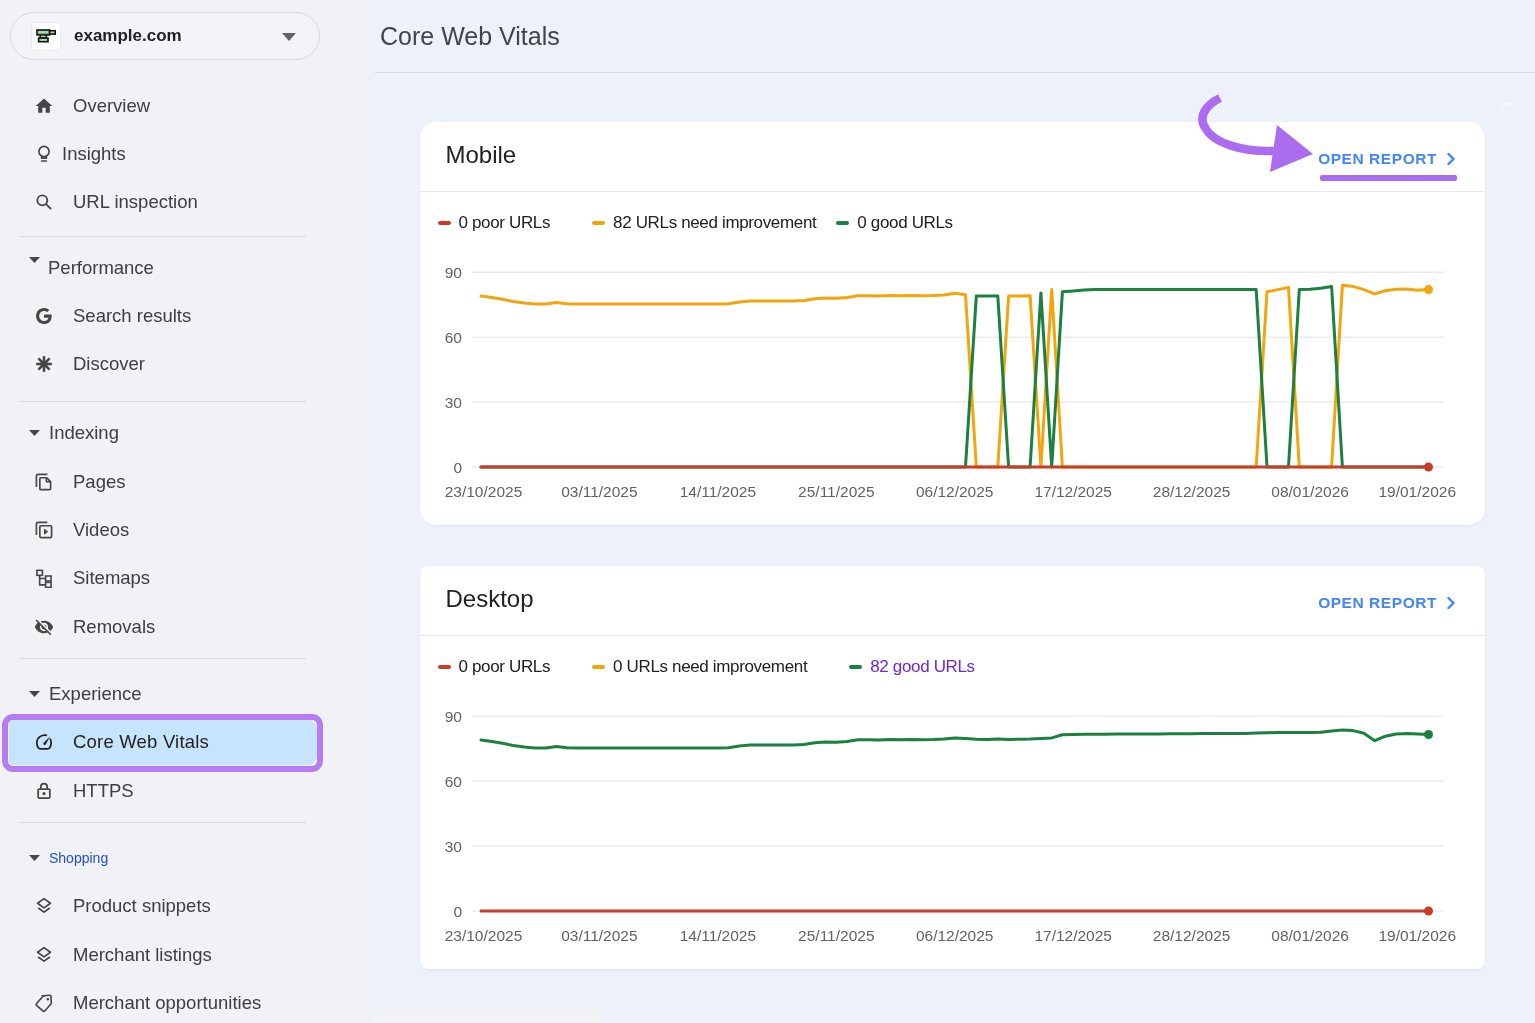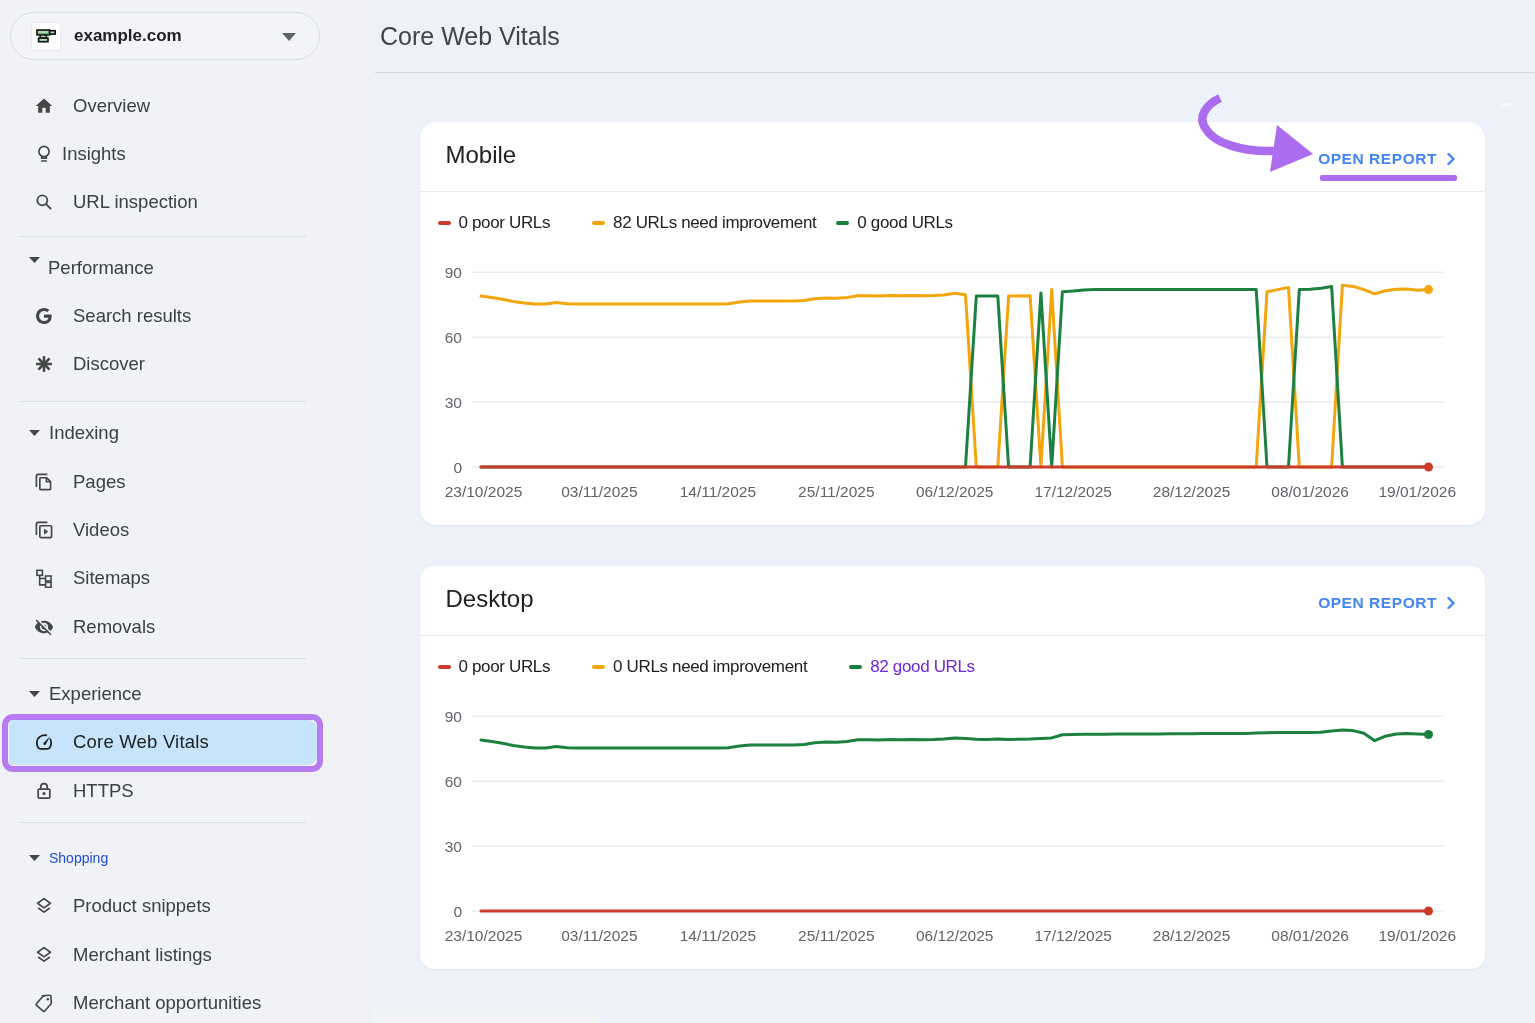--- a/index.html
+++ b/index.html
@@ -259,21 +259,21 @@
       <text x="771.6" y="374.5" font-size="15.5" fill="#5f6368" text-anchor="middle" font-family="Liberation Sans, sans-serif">28/12/2025</text>
       <text x="890.1" y="374.5" font-size="15.5" fill="#5f6368" text-anchor="middle" font-family="Liberation Sans, sans-serif">08/01/2026</text>
       <text x="1036.0" y="374.5" font-size="15.5" fill="#5f6368" text-anchor="end" font-family="Liberation Sans, sans-serif">19/01/2026</text>
       <polyline points="61.0,174.1 71.8,175.6 82.5,177.3 93.3,179.5 104.1,181.0 114.8,181.9 125.6,181.9 136.4,180.6 147.1,181.7 157.9,182.1 168.7,181.9 179.4,181.9 190.2,182.1 201.0,181.9 211.7,181.9 222.5,181.9 233.3,181.9 244.0,181.9 254.8,181.9 265.6,181.9 276.3,181.9 287.1,181.9 297.9,181.9 308.6,181.7 319.4,179.9 330.2,178.9 340.9,178.9 351.7,178.9 362.5,178.9 373.2,178.9 384.0,178.6 394.8,176.7 405.5,176.0 416.3,176.3 427.1,175.6 437.8,173.7 448.6,173.7 459.4,174.1 470.1,173.5 480.9,173.7 491.7,173.5 502.4,173.7 513.2,173.5 524.0,173.0 534.7,171.3 545.5,172.8 556.3,345.0 567.0,345.0 577.8,345.0 588.6,174.1 599.4,174.1 610.1,173.7 620.9,345.0 631.7,167.6 642.4,345.0 653.2,345.0 664.0,345.0 674.7,345.0 685.5,345.0 696.3,345.0 707.0,345.0 717.8,345.0 728.6,345.0 739.3,345.0 750.1,345.0 760.9,345.0 771.6,345.0 782.4,345.0 793.2,345.0 803.9,345.0 814.7,345.0 825.5,345.0 836.2,345.0 847.0,169.8 857.8,167.6 868.5,165.4 879.3,345.0 890.1,345.0 900.8,345.0 911.6,345.0 922.4,163.3 933.1,164.4 943.9,167.6 954.7,171.9 965.4,168.7 976.2,167.2 987.0,167.0 997.7,168.3 1008.5,167.6" fill="none" stroke="#f2a50c" stroke-width="3" stroke-linejoin="round" stroke-linecap="round"></polyline>
       <polyline points="61.0,345.0 71.8,345.0 82.5,345.0 93.3,345.0 104.1,345.0 114.8,345.0 125.6,345.0 136.4,345.0 147.1,345.0 157.9,345.0 168.7,345.0 179.4,345.0 190.2,345.0 201.0,345.0 211.7,345.0 222.5,345.0 233.3,345.0 244.0,345.0 254.8,345.0 265.6,345.0 276.3,345.0 287.1,345.0 297.9,345.0 308.6,345.0 319.4,345.0 330.2,345.0 340.9,345.0 351.7,345.0 362.5,345.0 373.2,345.0 384.0,345.0 394.8,345.0 405.5,345.0 416.3,345.0 427.1,345.0 437.8,345.0 448.6,345.0 459.4,345.0 470.1,345.0 480.9,345.0 491.7,345.0 502.4,345.0 513.2,345.0 524.0,345.0 534.7,345.0 545.5,345.0 556.3,174.1 567.0,174.1 577.8,174.1 588.6,345.0 599.4,345.0 610.1,345.0 620.9,170.9 631.7,345.0 642.4,169.8 653.2,169.1 664.0,168.0 674.7,167.6 685.5,167.6 696.3,167.6 707.0,167.6 717.8,167.6 728.6,167.6 739.3,167.6 750.1,167.6 760.9,167.6 771.6,167.6 782.4,167.6 793.2,167.6 803.9,167.6 814.7,167.6 825.5,167.6 836.2,167.6 847.0,345.0 857.8,345.0 868.5,345.0 879.3,167.6 890.1,167.2 900.8,166.3 911.6,164.4 922.4,345.0 933.1,345.0 943.9,345.0 954.7,345.0 965.4,345.0 976.2,345.0 987.0,345.0 997.7,345.0 1008.5,345.0" fill="none" stroke="#1b8040" stroke-width="3" stroke-linejoin="round" stroke-linecap="round"></polyline>
       <polyline points="61.0,345.0 71.8,345.0 82.5,345.0 93.3,345.0 104.1,345.0 114.8,345.0 125.6,345.0 136.4,345.0 147.1,345.0 157.9,345.0 168.7,345.0 179.4,345.0 190.2,345.0 201.0,345.0 211.7,345.0 222.5,345.0 233.3,345.0 244.0,345.0 254.8,345.0 265.6,345.0 276.3,345.0 287.1,345.0 297.9,345.0 308.6,345.0 319.4,345.0 330.2,345.0 340.9,345.0 351.7,345.0 362.5,345.0 373.2,345.0 384.0,345.0 394.8,345.0 405.5,345.0 416.3,345.0 427.1,345.0 437.8,345.0 448.6,345.0 459.4,345.0 470.1,345.0 480.9,345.0 491.7,345.0 502.4,345.0 513.2,345.0 524.0,345.0 534.7,345.0 545.5,345.0 556.3,345.0 567.0,345.0 577.8,345.0 588.6,345.0 599.4,345.0 610.1,345.0 620.9,345.0 631.7,345.0 642.4,345.0 653.2,345.0 664.0,345.0 674.7,345.0 685.5,345.0 696.3,345.0 707.0,345.0 717.8,345.0 728.6,345.0 739.3,345.0 750.1,345.0 760.9,345.0 771.6,345.0 782.4,345.0 793.2,345.0 803.9,345.0 814.7,345.0 825.5,345.0 836.2,345.0 847.0,345.0 857.8,345.0 868.5,345.0 879.3,345.0 890.1,345.0 900.8,345.0 911.6,345.0 922.4,345.0 933.1,345.0 943.9,345.0 954.7,345.0 965.4,345.0 976.2,345.0 987.0,345.0 997.7,345.0 1008.5,345.0" fill="none" stroke="#cb3b2a" stroke-width="3" stroke-linejoin="round" stroke-linecap="round"></polyline>
       <circle cx="1008.5" cy="167.6" r="4.5" fill="#f2a50c"></circle>
       <circle cx="1008.5" cy="345.0" r="4.5" fill="#cb3b2a"></circle>
     </svg>
 </div>
-<div style="position:absolute;left:420px;top:566px;width:1065px;height:403px;background:#fff;border-radius:14px;box-shadow:0 1px 2px rgba(60,64,67,.08)">
+<div style="position:absolute;left:420px;top:566px;width:1065px;height:403px;background:#fff;border-radius:8px;box-shadow:0 1px 2px rgba(60,64,67,.08)">
 <div style="position:absolute;left:25.5px;top:19px;font-size:24px;color:#202124">Desktop</div>
 <div style="position:absolute;right:28px;top:28px;display:flex;align-items:center;gap:8px">
       <span style="font-size:15.5px;font-weight:700;letter-spacing:.55px;color:#4285f4">OPEN REPORT</span>
       <svg width="12" height="12" viewBox="0 0 12 12">
         <path d="M3.5 1 8.5 6 3.5 11" fill="none" stroke="#4285f4" stroke-width="2.4" stroke-linecap="round" stroke-linejoin="round"></path>
       </svg>
     </div>
 <div style="position:absolute;left:0;right:0;top:68.5px;height:1px;background:#e8eaed"></div>
 <div style="position:absolute;left:17.5px;top:91px;display:flex;align-items:center">
       <span style="display:flex;align-items:center;margin-right:42px;">

